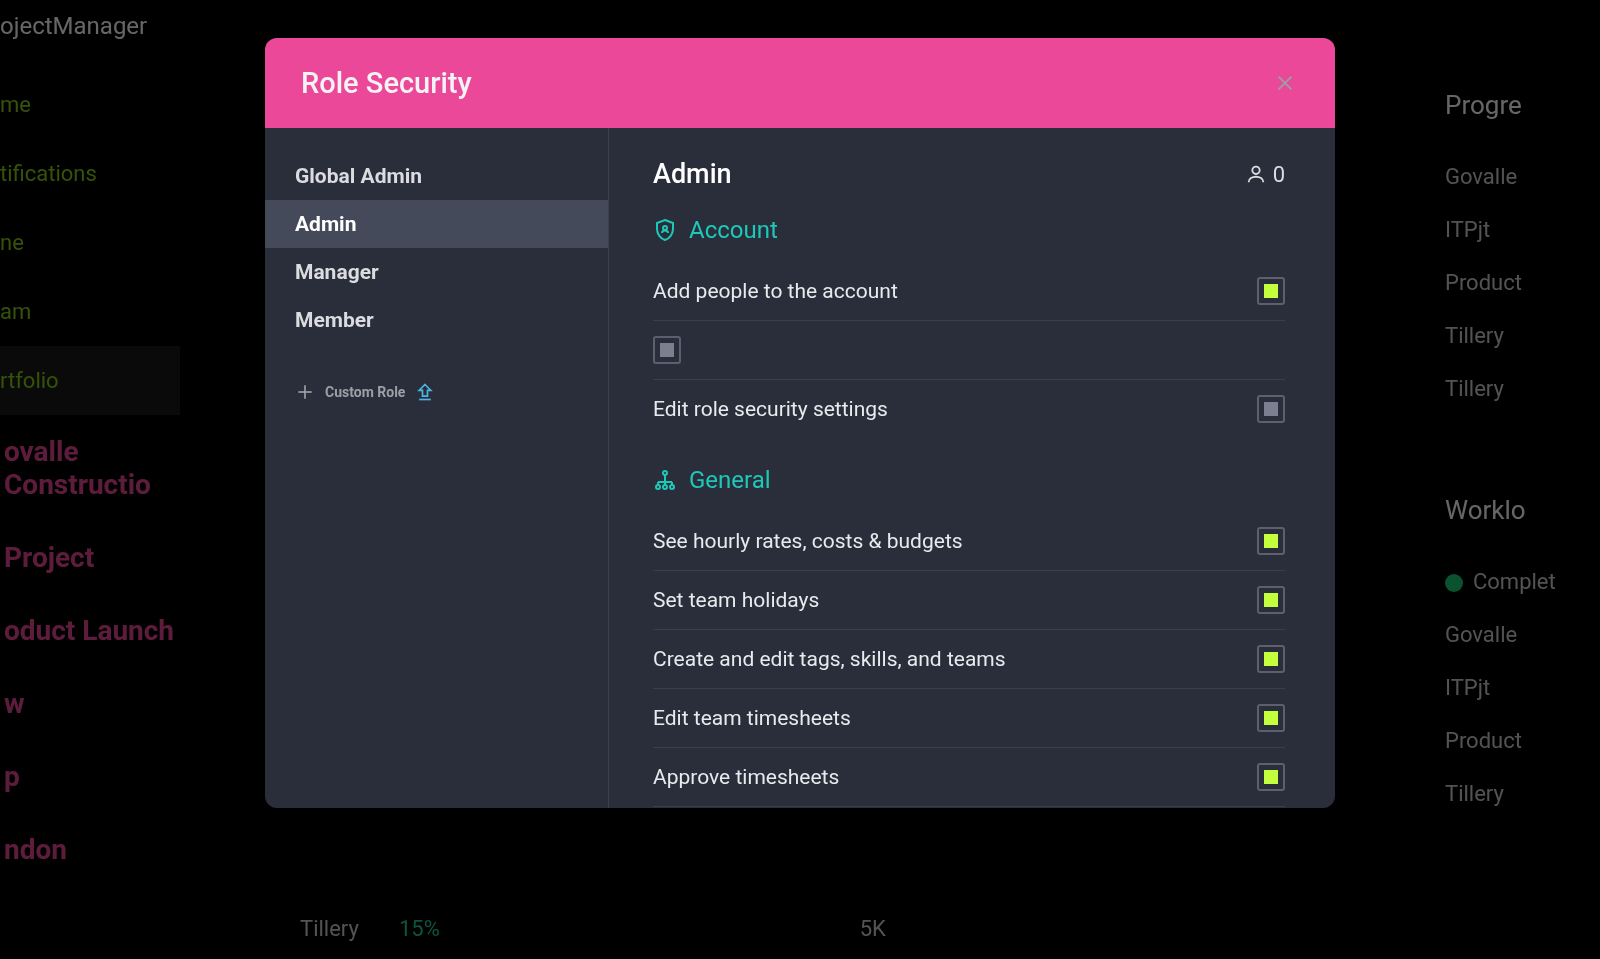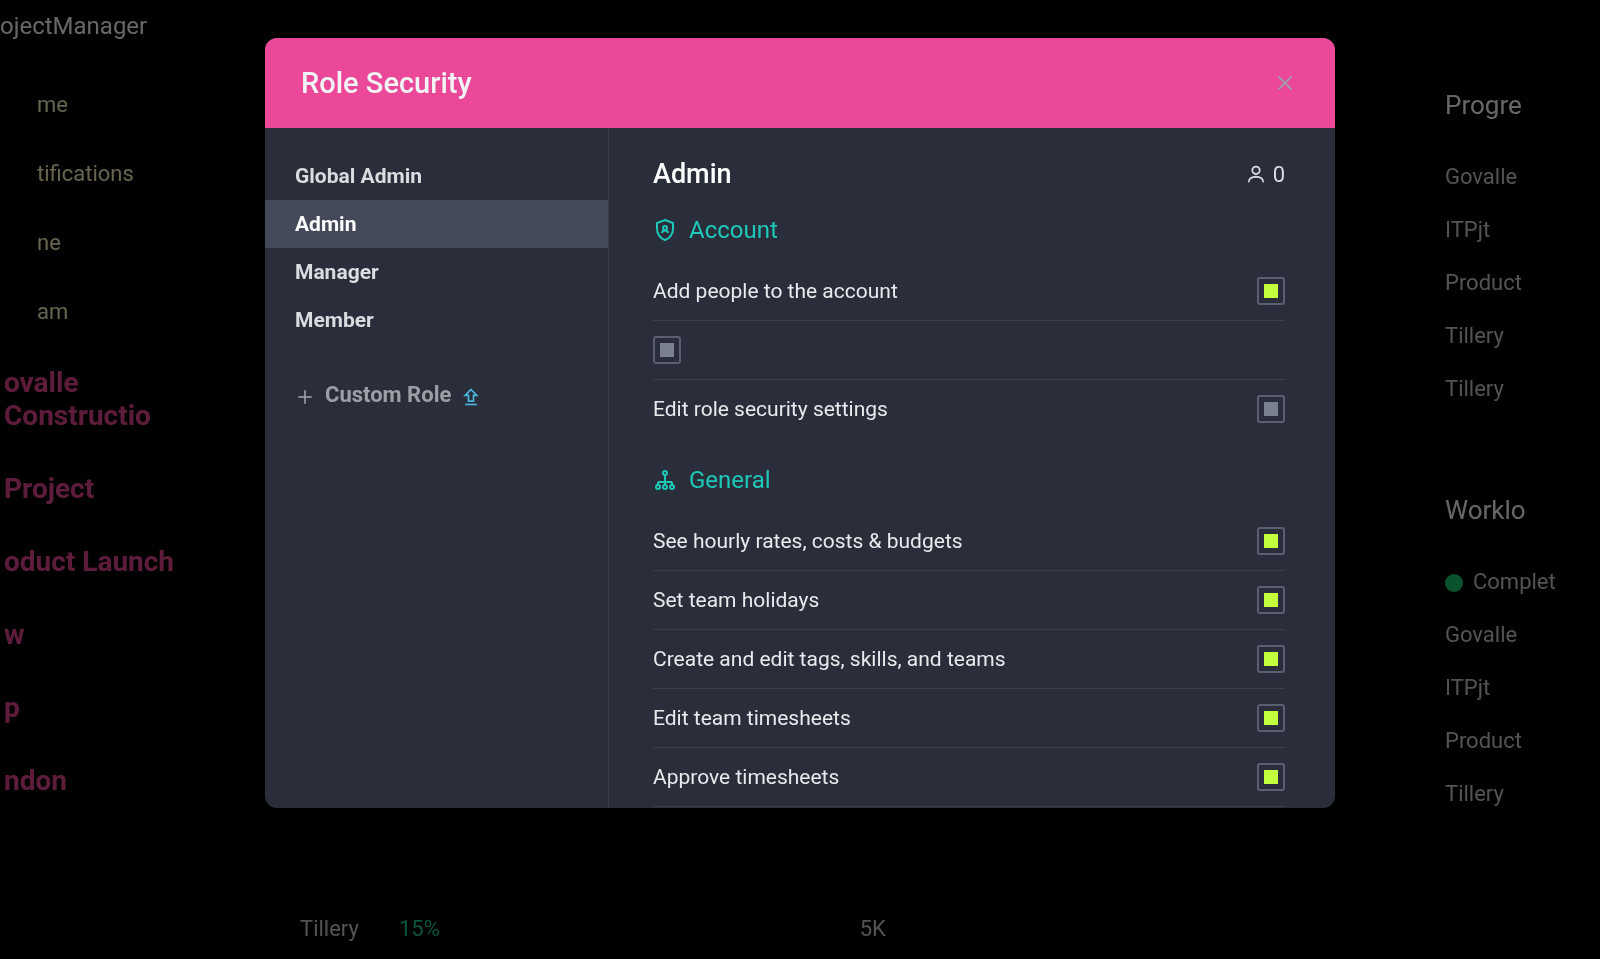--- a/index.html
+++ b/index.html
@@ -27,22 +27,21 @@
   font-size: 22px;
   color: #9aa0a6;
 }
 .bg-sidebar .brand {
   font-size: 24px;
   color: #fff;
   padding: 12px 0 30px 0;
 }
 .bg-sidebar .item {
   padding: 22px 0;
-  color: #fef9c3;
-  margin-left: 37px;
+  color: #84cc16;
 }
 .bg-sidebar .item.active {
   background: #1a1a1a;
 }
 .bg-sidebar .sub {
   padding: 20px 0 20px 4px;
   color: #ec4899;
   font-size: 28px;
   font-weight: bold;
 }
@@ -135,24 +134,24 @@
   color: #dadce0;
   cursor: pointer;
 }
 .role-item.selected {
   background: #454a5a;
   color: #fff;
 }
 .custom-role {
   margin-top: 26px;
   padding: 12px 30px;
-  font-size: 22px;
+  font-size: 14px;
   color: #9aa0a6;
   display: flex;
-  align-items: flex-end;
+  align-items: center;
   gap: 10px;
   cursor: pointer;
 }
 .custom-role .plus-icon {
   width: 20px; height: 20px;
   color: #9aa0a6;
 }
 .custom-role .upgrade-icon {
   width: 20px; height: 20px;
   color: #4db6e0;
@@ -240,20 +239,21 @@
 </head>
 <body>
 
 <div class="bg-app">
   <div class="bg-sidebar">
     <div class="brand">ojectManager</div>
     <div class="item">me</div>
     <div class="item">tifications</div>
     <div class="item">ne</div>
     <div class="item">am</div>
+    <div class="item active">rtfolio</div>
     <div class="sub">ovalle Constructio</div>
     <div class="sub">Project</div>
     <div class="sub">oduct Launch</div>
     <div class="sub">w</div>
     <div class="sub">p</div>
     <div class="sub">ndon</div>
   </div>
   <div class="bg-right">
     <div class="heading">Progre</div>
     <div class="row">Govalle</div>

